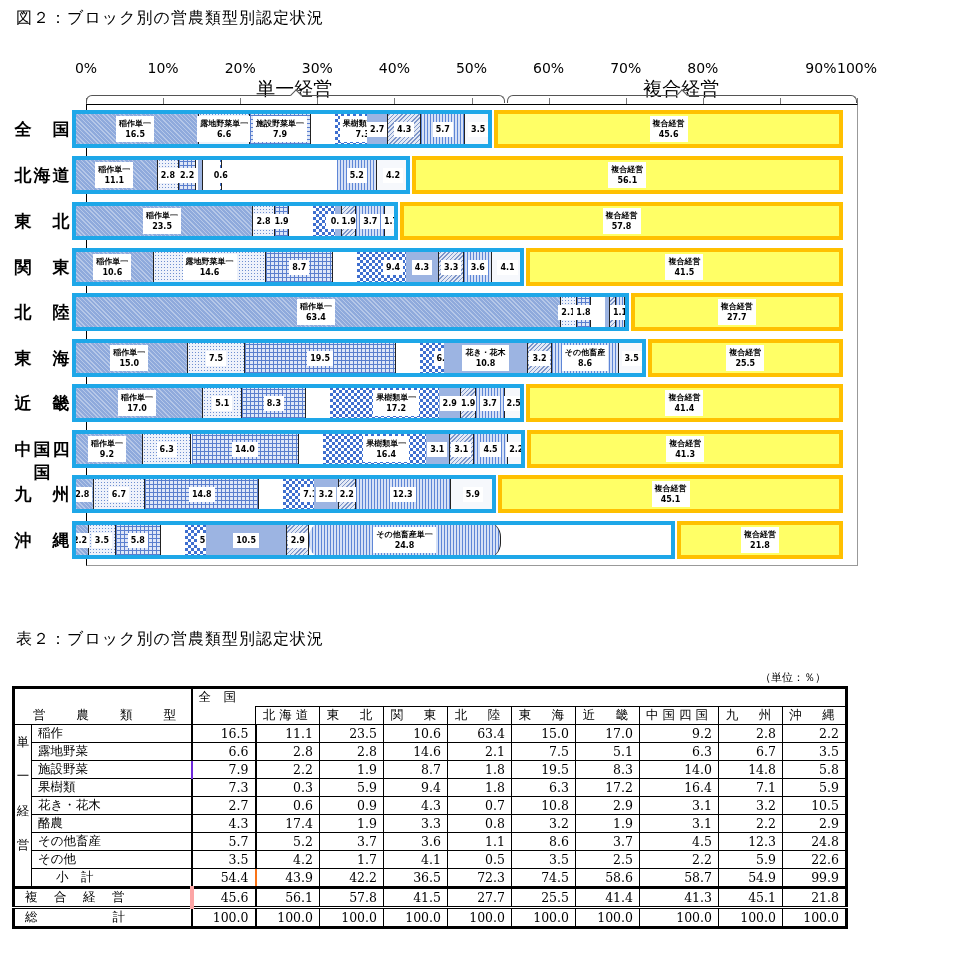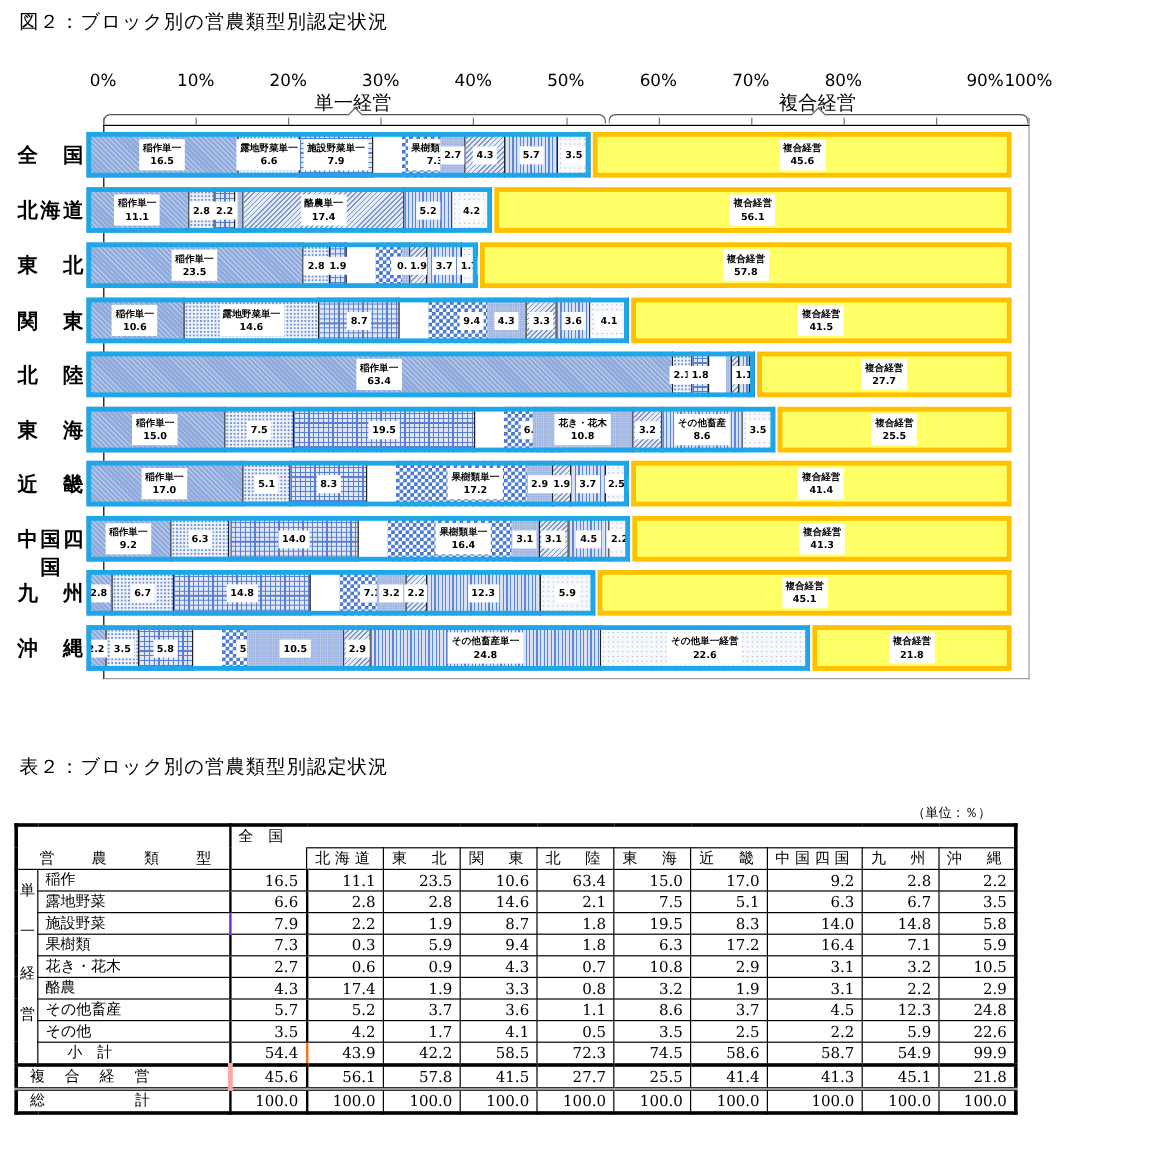--- a/index.html
+++ b/index.html
@@ -1,21 +1,21 @@
 <!DOCTYPE html>
 <html><head>
 <meta charset="utf-8">
 <style>
   * { box-sizing: border-box; margin: 0; padding: 0; }
   body { width: 960px; height: 959px; background: #ffffff; position: relative; overflow: hidden; font-family: "DejaVu Sans", sans-serif; color: #000; }
   .title { position: absolute; left: 16px; font-size: 16px; letter-spacing: 1px; }
   #chart-title { top: 8px; }
   #table-title { top: 629px; }
   .axis-tick-label { position: absolute; top: 60px; font-size: 14px; transform: translateX(-50%); font-family: "DejaVu Sans", sans-serif; }
-  .group-label { position: absolute; top: 76px; font-size: 16px; transform: translateX(-50%); }
+  .group-label { position: absolute; top: 76px; font-size: 19px; transform: translateX(-50%); }
   .bracket { position: absolute; top: 95px; height: 8px; border: 1px solid #555; border-bottom: none; border-radius: 6px 6px 0 0; }
   .bracket .peak { position: absolute; top: -5px; left: 50%; width: 8px; height: 8px; border-left: 1px solid #555; border-top: 1px solid #555; transform: translateX(-50%) rotate(45deg); background: #fff; }
   .plot-frame { position: absolute; left: 86px; top: 104px; width: 772px; height: 462px; border-left: 1px solid #000; border-right: 1px solid #999; border-bottom: 1px solid #999; border-top: 1px solid #000; }
   .gridtick { position: absolute; top: 98px; width: 1px; height: 6px; background: #777; }
   .row-label { position: absolute; left: 10px; width: 66px; font-size: 17px; text-align: center; letter-spacing: 2px; font-weight: bold; }
   .bar-row { position: absolute; left: 72px; height: 38px; }
   .seg { position: absolute; top: 0; height: 100%; border-right: 1px solid #222; display: flex; align-items: center; justify-content: center; overflow: visible; }
   .seg-label { background: #fff; font-size: 8px; line-height: 11px; padding: 2px 3px; text-align: center; white-space: nowrap; font-family: "DejaVu Sans", sans-serif; font-weight: bold; }
   .single-frame { position: absolute; top: 0; height: 100%; border: 4px solid #1ea7e8; pointer-events: none; }
   .multi { position: absolute; top: 0; height: 100%; background: #ffff66; border: 4px solid #ffc000; display: flex; align-items: center; justify-content: center; }
@@ -146,26 +146,20 @@
         <div class="seg-label">
           <div>2.2</div>
         </div>
       </div>
       <div class="seg p3" style="left: 124.131px; width: 2.313px;">
         <div class="seg-label">
           <div>0.6</div>
         </div>
       </div>
       <div class="seg p4" style="left: 126.444px; width: 4.626px;"></div>
-      <div class="seg p5" style="left: 131.07px; width: 134.154px;">
-        <div class="seg-label">
-          <div>酪農単一</div>
-          <div>17.4</div>
-        </div>
-      </div>
       <div class="seg p6" style="left: 265.224px; width: 40.092px;">
         <div class="seg-label">
           <div>5.2</div>
         </div>
       </div>
       <div class="seg p7" style="left: 305.316px; width: 32.382px;">
         <div class="seg-label">
           <div>4.2</div>
         </div>
       </div>
@@ -551,30 +545,24 @@
       <div class="seg p4" style="left: 134.154px; width: 80.955px;">
         <div class="seg-label">
           <div>10.5</div>
         </div>
       </div>
       <div class="seg p5" style="left: 215.109px; width: 22.359px;">
         <div class="seg-label">
           <div>2.9</div>
         </div>
       </div>
-      <div class="seg p6" style="left: 237.468px; width: 191.208px;">
+      <div class="seg p6" style="left: 237.468px; width: 191.208px; border-radius: 16px;">
         <div class="seg-label">
           <div>その他畜産単一</div>
           <div>24.8</div>
-        </div>
-      </div>
-      <div class="seg p7" style="left: 428.676px; width: 174.246px;">
-        <div class="seg-label">
-          <div>その他単一経営</div>
-          <div>22.6</div>
         </div>
       </div>
       <div class="single-frame" style="left: 0px; width: 602.922px;"></div>
       <div class="multi" style="left: 604.922px; width: 166.078px;">
         <div class="seg-label">
           <div>複合経営</div>
           <div>21.8</div>
         </div>
       </div>
     </div>
@@ -710,21 +698,21 @@
         <td class="num">2.5</td>
         <td class="num">2.2</td>
         <td class="num">5.9</td>
         <td class="num">22.6</td>
       </tr>
       <tr>
         <td style="border-right:2px solid #000;padding-left:24px;border-left:none">小　計</td>
         <td class="num" style="border-right:2px solid #f97316">54.4</td>
         <td class="num">43.9</td>
         <td class="num">42.2</td>
-        <td class="num">58.5</td>
+        <td class="num">36.5</td>
         <td class="num">72.3</td>
         <td class="num">74.5</td>
         <td class="num">58.6</td>
         <td class="num">58.7</td>
         <td class="num">54.9</td>
         <td class="num">99.9</td>
       </tr>
       <tr class="thick-top">
         <td colspan="2" style="border-right:4px solid #fca5a5;padding-left:10px;letter-spacing:2px">複　合　経　営</td>
         <td class="num" style="border-right:2px solid #000">45.6</td>

